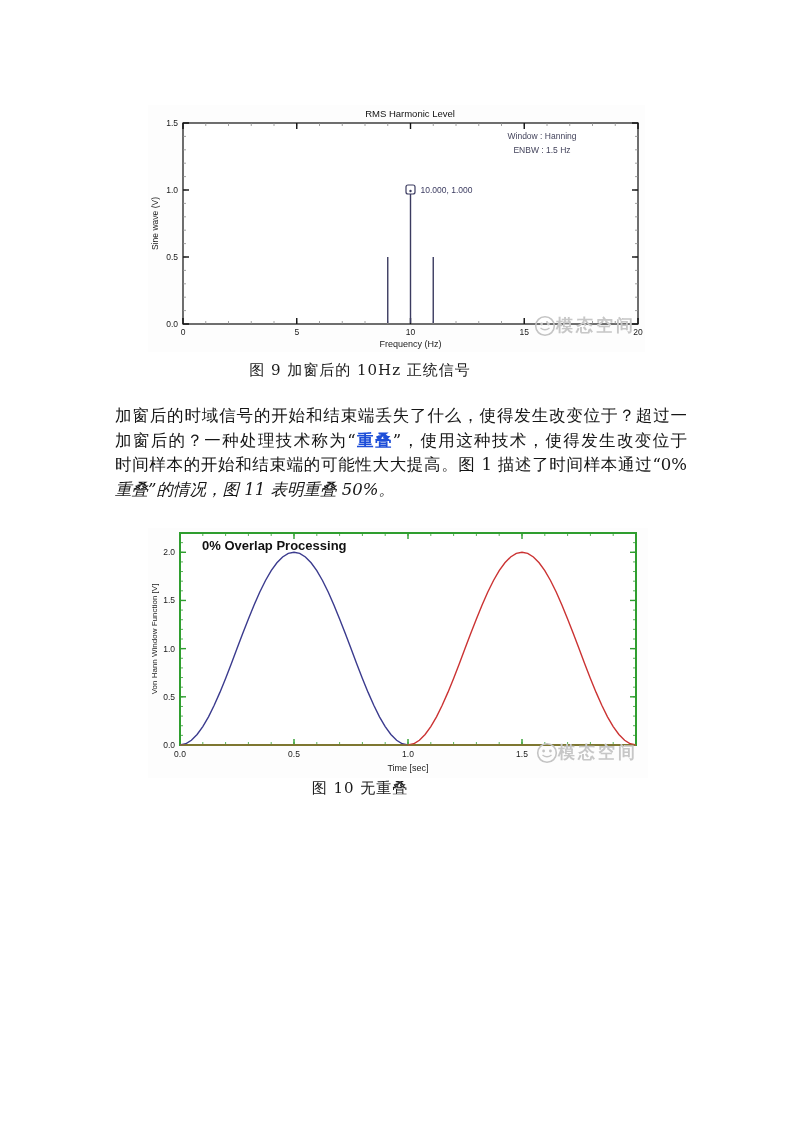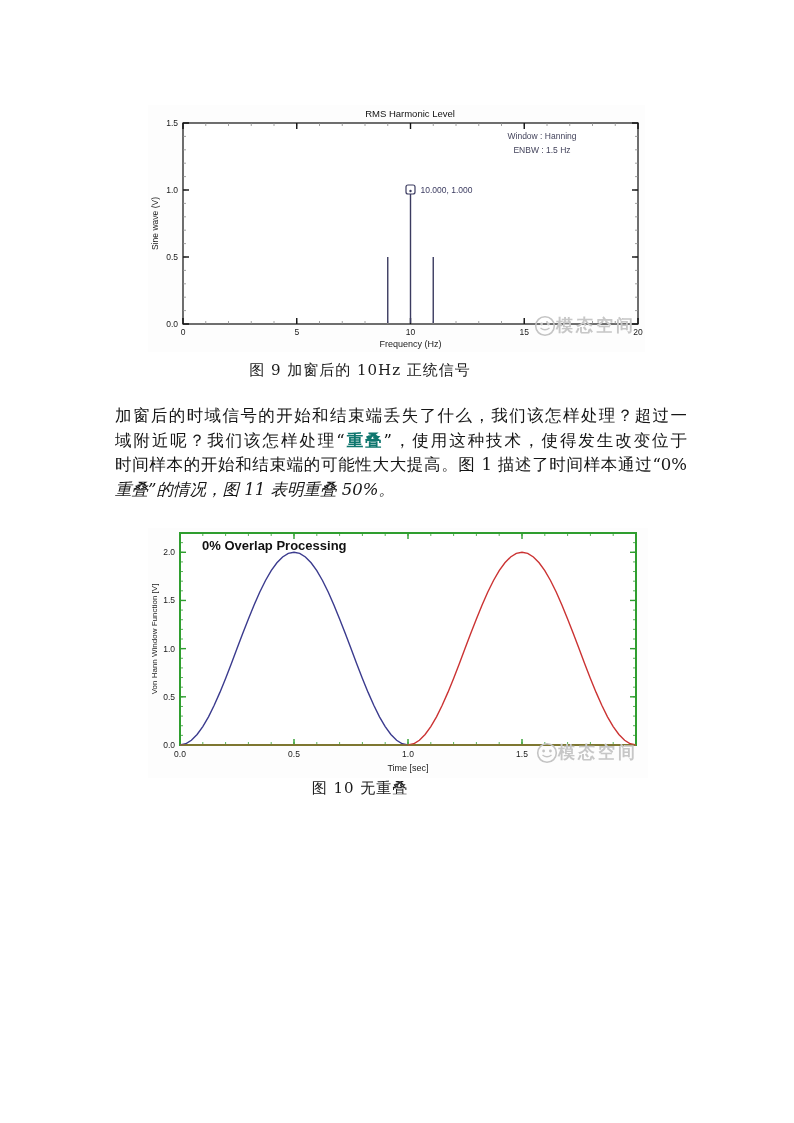--- a/index.html
+++ b/index.html
@@ -150,24 +150,24 @@
         <path d="M6.5,13 Q11,16.5 15.5,13" fill="none" stroke="#c4c4c4" stroke-width="1.4"></path>
       </svg>
       <span>模态空间</span>
     </div>
   </div>
 
   <div class="caption" id="cap9">图 9 加窗后的 10Hz 正统信号</div>
 
   <div class="paragraph">
     <div class="pline">
-      <span>加窗后的时域信号的开始和结束端丢失了什么，我们该怎样处理？超过一</span>
+      <span>加窗后的时域信号的开始和结束端丢失了什么，使得发生改变位于？超过一</span>
     </div>
     <div class="pline">
-      <span>域附近呢？我们该怎样处理“</span><span class="hl" style="color: #0f766e; margin-top: 40px;">重叠</span><span>”，使用这种技术，使得发生改变位于</span>
+      <span>加窗后的？一种处理技术称为“</span><span class="hl" style="color: #1d4ed8; margin-top: 40px;">重叠</span><span>”，使用这种技术，使得发生改变位于</span>
     </div>
     <div class="pline">
       <span>时间样本的开始和结束端的可能性大大提高。图 1 描述了时间样本通过“0%</span>
     </div>
     <div class="pline last">
       <span>重叠”的情况，图 11 表明重叠 50%。</span>
     </div>
   </div>
 
   <div class="figure" id="fig10">

